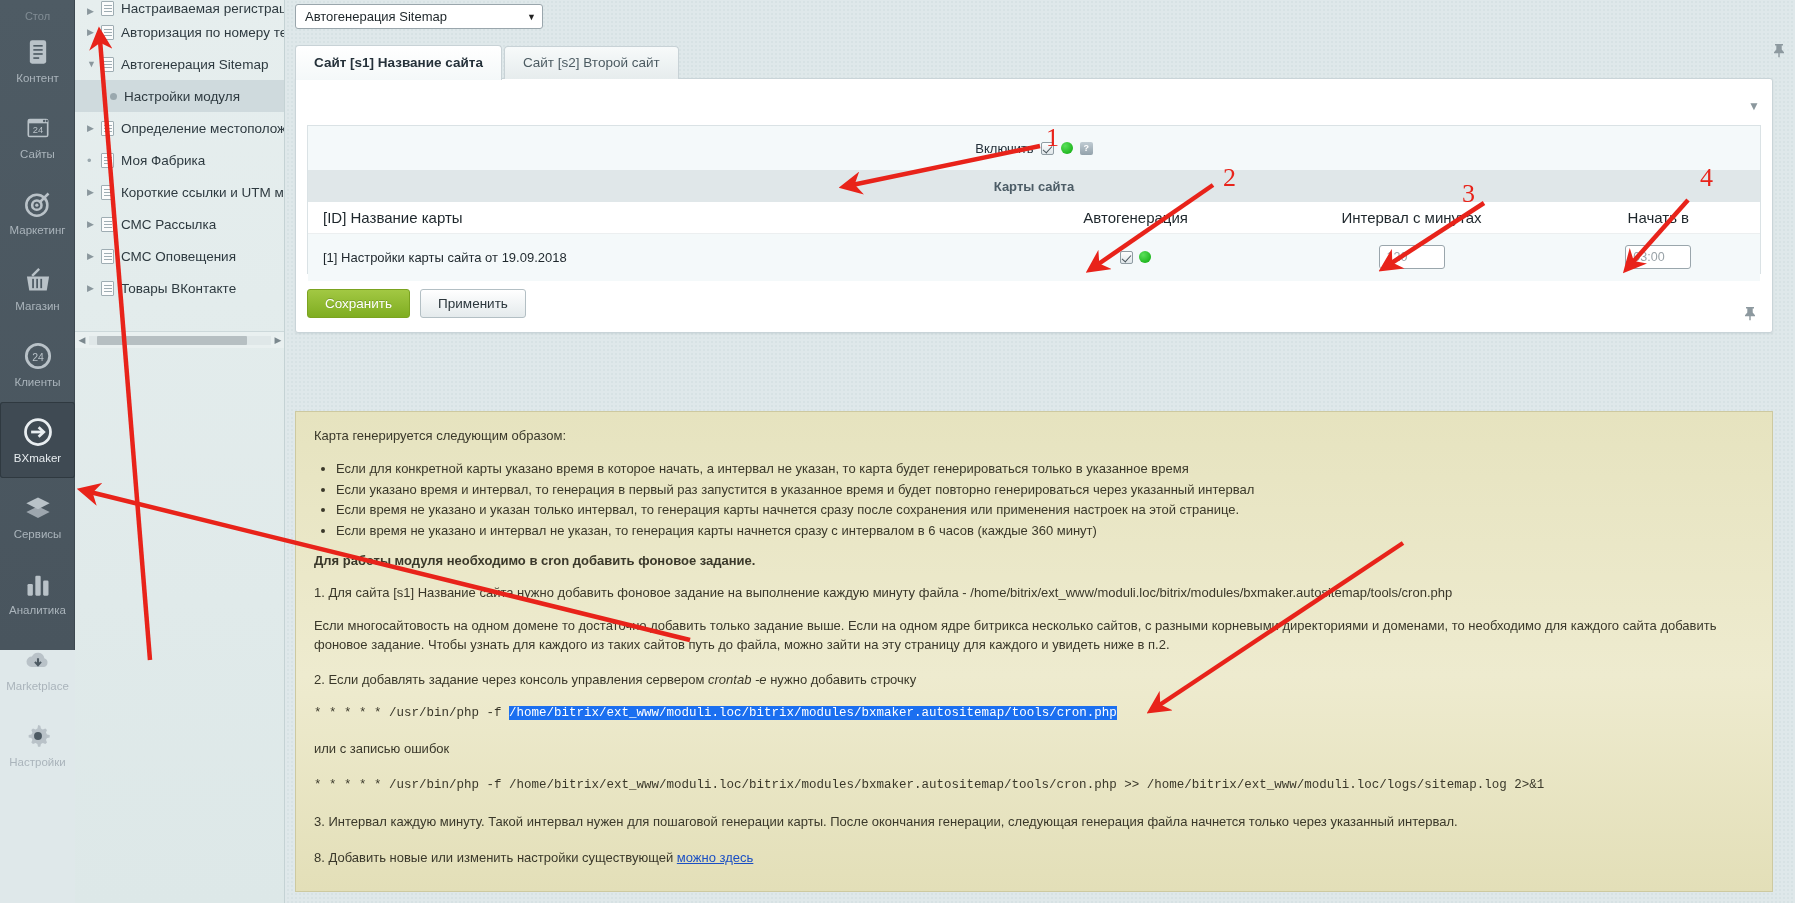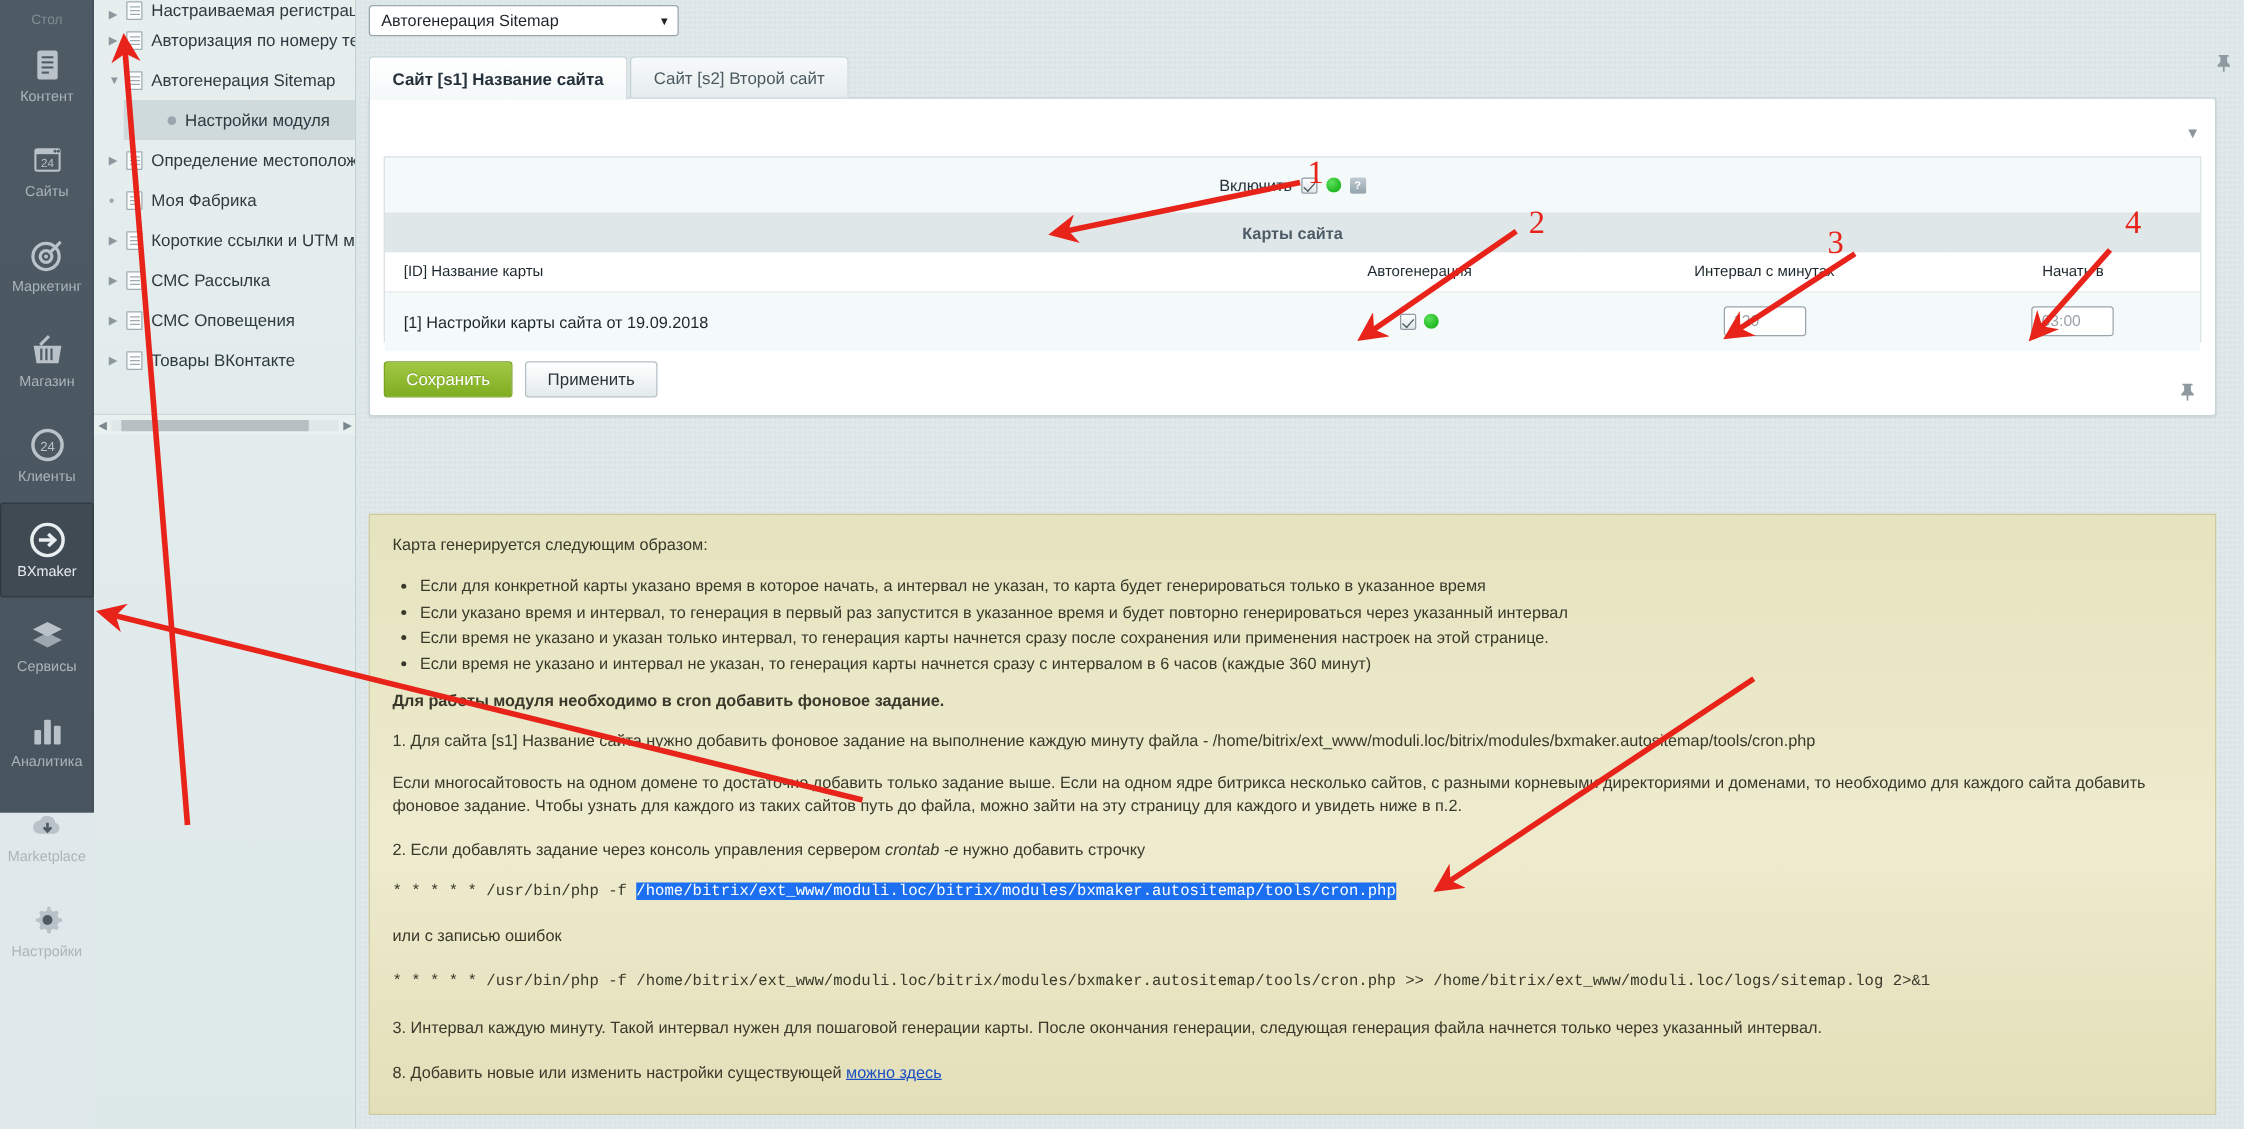--- a/index.html
+++ b/index.html
@@ -61,21 +61,21 @@
   .menu-row {
     display: flex; align-items: center;
     height: 32px;
     padding-left: 12px;
     font-size: 13.5px;
     color: #2e3a40;
     white-space: nowrap;
     cursor: pointer;
   }
   .menu-row.selected { background: #cfdadd; }
-  .menu-row.indent { padding-left: 32px; margin-left: 24px; }
+  .menu-row.indent { padding-left: 32px; }
   .tri {
     width: 14px; flex: 0 0 14px;
     display: inline-block;
     color: #8a979d;
     font-size: 9px;
     line-height: 1;
   }
   .doc-ico {
     width: 13px; height: 15px;
     flex: 0 0 13px;
@@ -130,21 +130,21 @@
     padding: 0 6px 0 9px;
     font-size: 13px; color: #1d2529;
     cursor: pointer;
   }
   #module-select .sel-label { flex: 1; }
   #module-select .caret { font-size: 9px; color: #222; }
 
   #tabstrip {
     position: absolute; left: 9px; top: 45px;
     height: 34px;
-    display: flex; align-items: flex-start;
+    display: flex; align-items: center;
     z-index: 4;
   }
   .tab {
     height: 33px;
     padding: 0 18px;
     display: flex; align-items: center;
     font-size: 13.5px;
     border: 1px solid #c8d2d6;
     border-bottom: none;
     border-radius: 4px 4px 0 0;
@@ -232,21 +232,21 @@
   #maps-table { width: 100%; border-collapse: collapse; }
   #maps-table .section-th {
     background: #e0e7e9;
     height: 32px;
     text-align: center;
     font-size: 13px; font-weight: bold; color: #4c5c66;
   }
   #maps-table .col-th {
     background: #fff;
     height: 31px;
-    font-size: 12px; font-weight: normal; color: #1e272c;
+    font-size: 15px; font-weight: normal; color: #1e272c;
     border-bottom: 1px solid #eceff0;
   }
   #maps-table .col-th.left { text-align: left; padding-left: 15px; }
   #maps-table .col-th.center { text-align: center; }
   #maps-table td {
     height: 48px;
     font-size: 13px; color: #1e272c;
     background: #f4f9fa;
     margin-top: 48px;
   }

